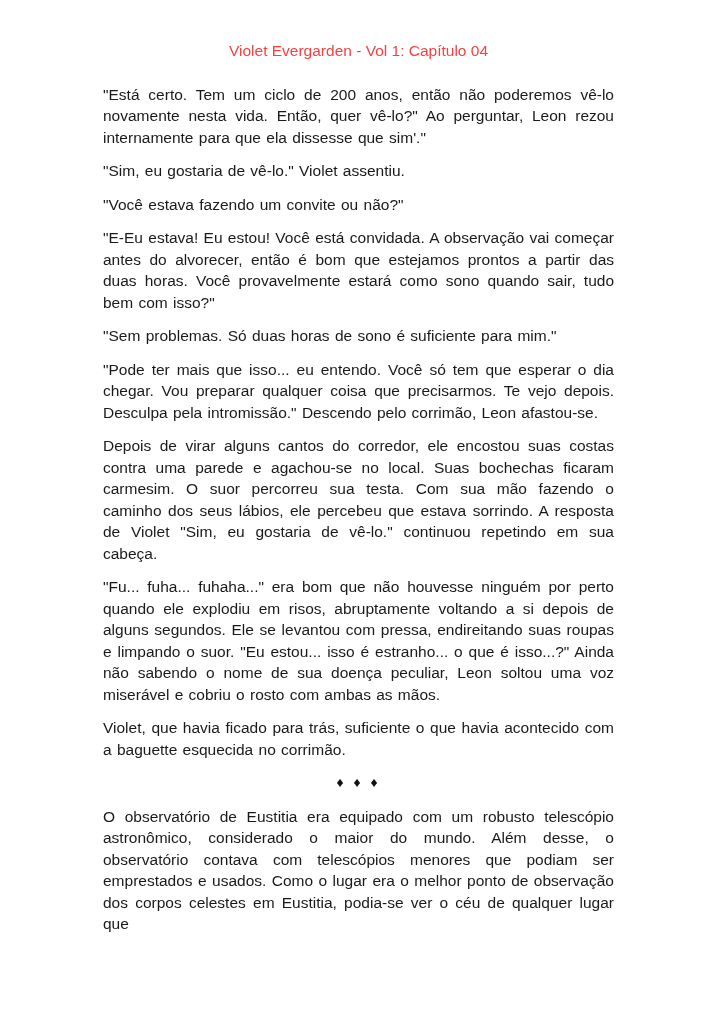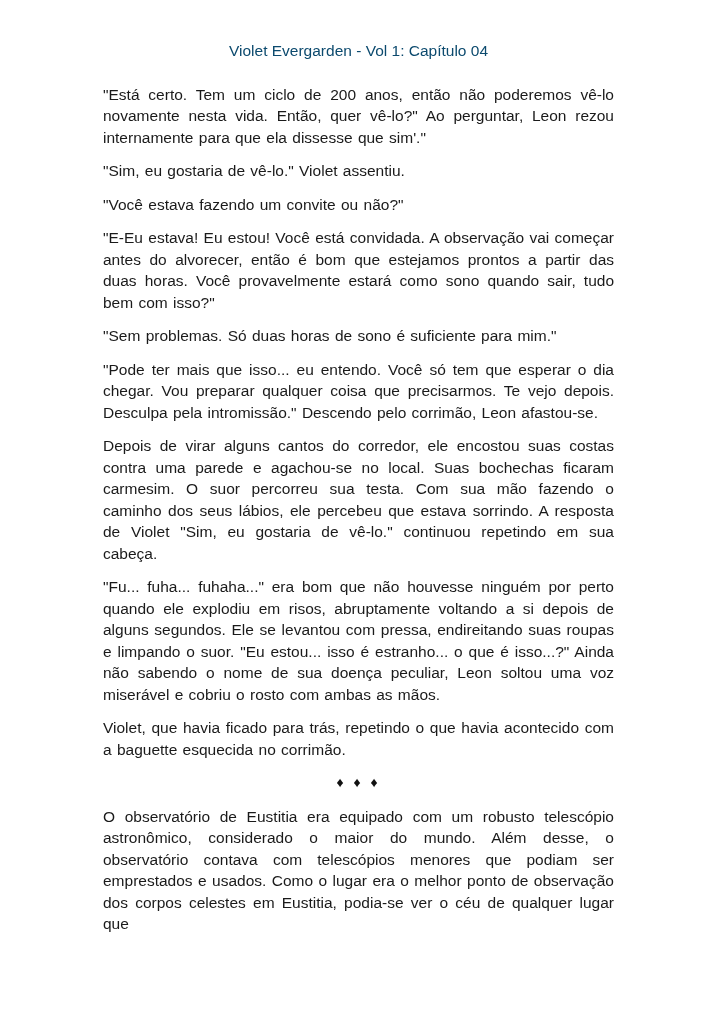--- a/index.html
+++ b/index.html
@@ -21,21 +21,21 @@
     color: #1a1a1a;
     font-family: "Liberation Sans", "DejaVu Sans", sans-serif;
     font-size: 15.5px;
     line-height: 21.5px;
   }
   .title {
     margin: 0 0 22px 0;
     font-size: 15.5px;
     font-weight: normal;
     text-align: center;
-    color: #0c4a6e;
+    color: #ef4444;
   }
   .para {
     margin: 0 0 12px 0;
     text-align: justify;
     text-justify: inter-word;
     word-spacing: 1px;
   }
   .separator {
     margin: 5px 0 12px 0;
     text-align: center;
@@ -51,19 +51,19 @@
   <h1 class="title">Violet Evergarden - Vol 1: Capítulo 04</h1>
 
   <p class="para">"Está certo. Tem um ciclo de 200 anos, então não poderemos vê-lo novamente nesta vida. Então, quer vê-lo?" Ao perguntar, Leon rezou internamente para que ela dissesse que sim'."</p>
   <p class="para">"Sim, eu gostaria de vê-lo." Violet assentiu.</p>
   <p class="para">"Você estava fazendo um convite ou não?"</p>
   <p class="para">"E-Eu estava! Eu estou! Você está convidada. A observação vai começar antes do alvorecer, então é bom que estejamos prontos a partir das duas horas. Você provavelmente estará como sono quando sair, tudo bem com isso?"</p>
   <p class="para">"Sem problemas. Só duas horas de sono é suficiente para mim."</p>
   <p class="para">"Pode ter mais que isso... eu entendo. Você só tem que esperar o dia chegar. Vou preparar qualquer coisa que precisarmos. Te vejo depois. Desculpa pela intromissão." Descendo pelo corrimão, Leon afastou-se.</p>
   <p class="para">Depois de virar alguns cantos do corredor, ele encostou suas costas contra uma parede e agachou-se no local. Suas bochechas ficaram carmesim. O suor percorreu sua testa. Com sua mão fazendo o caminho dos seus lábios, ele percebeu que estava sorrindo. A resposta de Violet "Sim, eu gostaria de vê-lo." continuou repetindo em sua cabeça.</p>
   <p class="para">"Fu... fuha... fuhaha..." era bom que não houvesse ninguém por perto quando ele explodiu em risos, abruptamente voltando a si depois de alguns segundos. Ele se levantou com pressa, endireitando suas roupas e limpando o suor. "Eu estou... isso é estranho... o que é isso...?" Ainda não sabendo o nome de sua doença peculiar, Leon soltou uma voz miserável e cobriu o rosto com ambas as mãos.</p>
-  <p class="para">Violet, que havia ficado para trás, repetindo o que havia acontecido com a baguette esquecida no corrimão.</p>
+  <p class="para">Violet, que havia ficado para trás, suficiente o que havia acontecido com a baguette esquecida no corrimão.</p>
 
   <div class="separator">♦ ♦ ♦</div>
 
   <p class="para">O observatório de Eustitia era equipado com um robusto telescópio astronômico, considerado o maior do mundo. Além desse, o observatório contava com telescópios menores que podiam ser emprestados e usados. Como o lugar era o melhor ponto de observação dos corpos celestes em Eustitia, podia-se ver o céu de qualquer lugar que</p>
 
 </div>
 
 </body></html>

